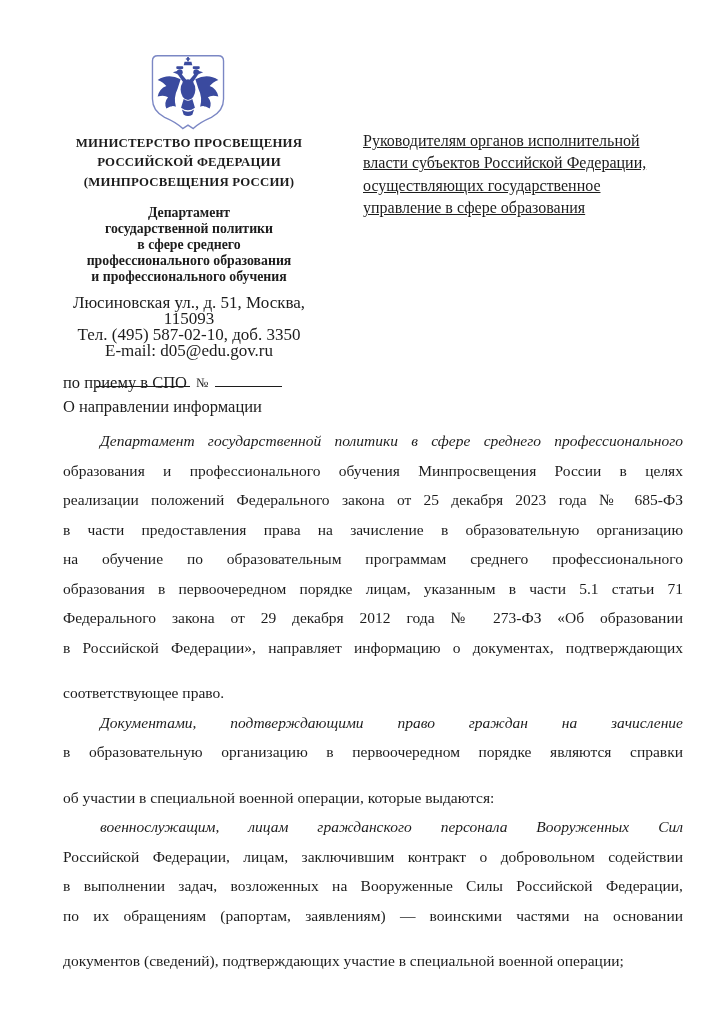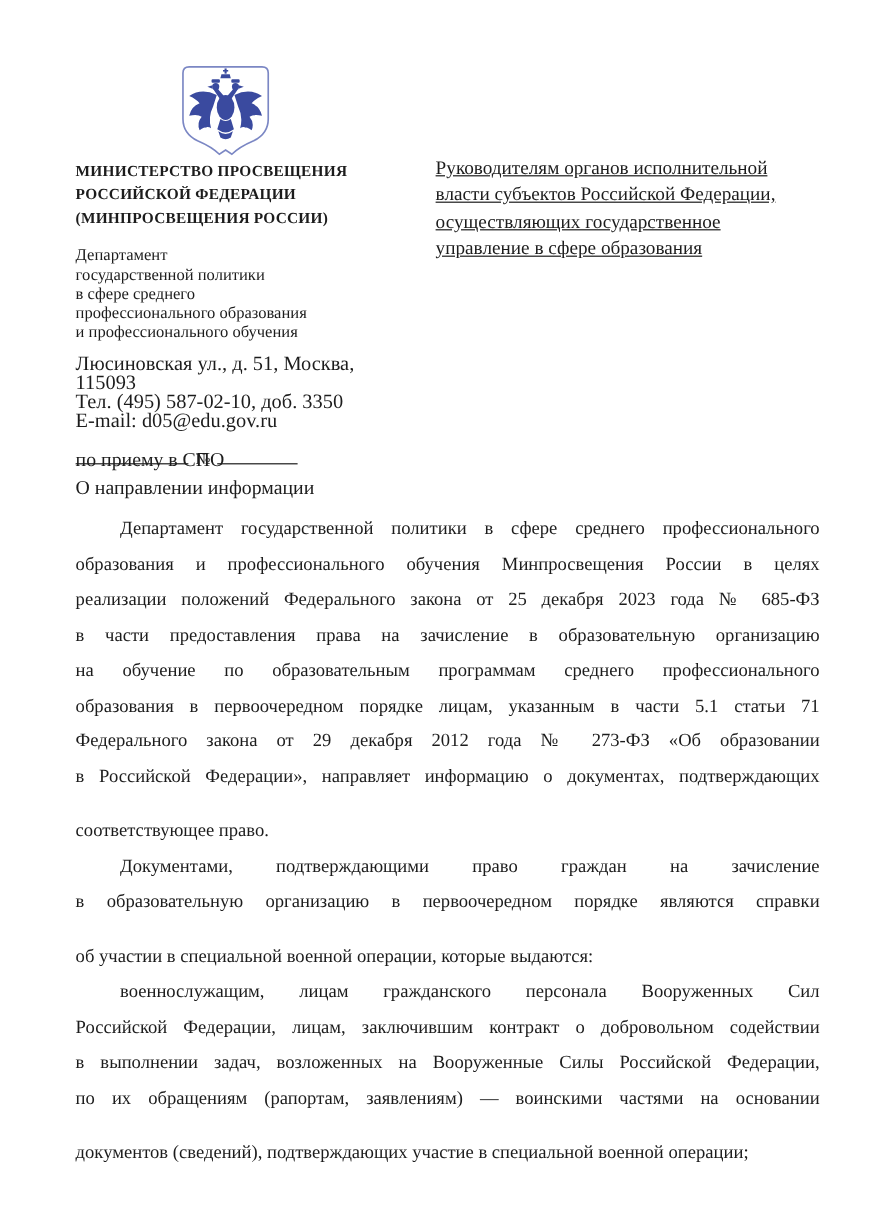--- a/index.html
+++ b/index.html
@@ -22,25 +22,25 @@
     height: 78px;
   }
   .emblem svg { width: 100%; height: 100%; display: block; }
 
   
   .left-col {
     position: absolute;
     left: 63px;
     top: 134px;
     width: 252px;
-    text-align: left;
+    text-align: center;
   }
   .ministry { font-size: 12.8px; font-weight: bold; line-height: 18.5px; letter-spacing: .2px; }
   .ministry .ln:last-child { margin-top: 2px; }
-  .department { margin-top: 13px; font-size: 13.8px; font-weight: normal; line-height: 16.2px; }
+  .department { margin-top: 13px; font-size: 13.8px; font-weight: bold; line-height: 16.2px; }
   .address { margin-top: 9px; font-size: 17px; line-height: 16px; }
   .ref-line { margin-top: 16px; font-size: 13px; white-space: nowrap; }
   .rule { display: inline-block; height: 3px; border-bottom: 1.3px solid #1c1c1c; }
   .rule-left  { width: 94px; margin-right: 6px; }
   .rule-right { width: 67px; margin-left: 6px; }
 
   
   .subject {
     position: absolute;
     left: 63px;
@@ -71,21 +71,21 @@
     font-size: 15.5px;
   }
   .para { margin: 0; }
   .bline {
     height: 29.5px;
     line-height: 29.5px;
     text-align: justify;
     text-align-last: justify;
     white-space: nowrap;
   }
-  .bline.first { padding-left: 37px; }
+  .bline.first { padding-left: 37px; font-style: italic; }
   .bline.blast { text-align-last: left; margin-top: 16px; }
   .u { text-underline-offset: 2px; }
 </style>
 </head>
 <body>
 
 <div class="page">
 
   <div class="emblem">
     <svg viewBox="0 0 90 90" xmlns="http://www.w3.org/2000/svg">

